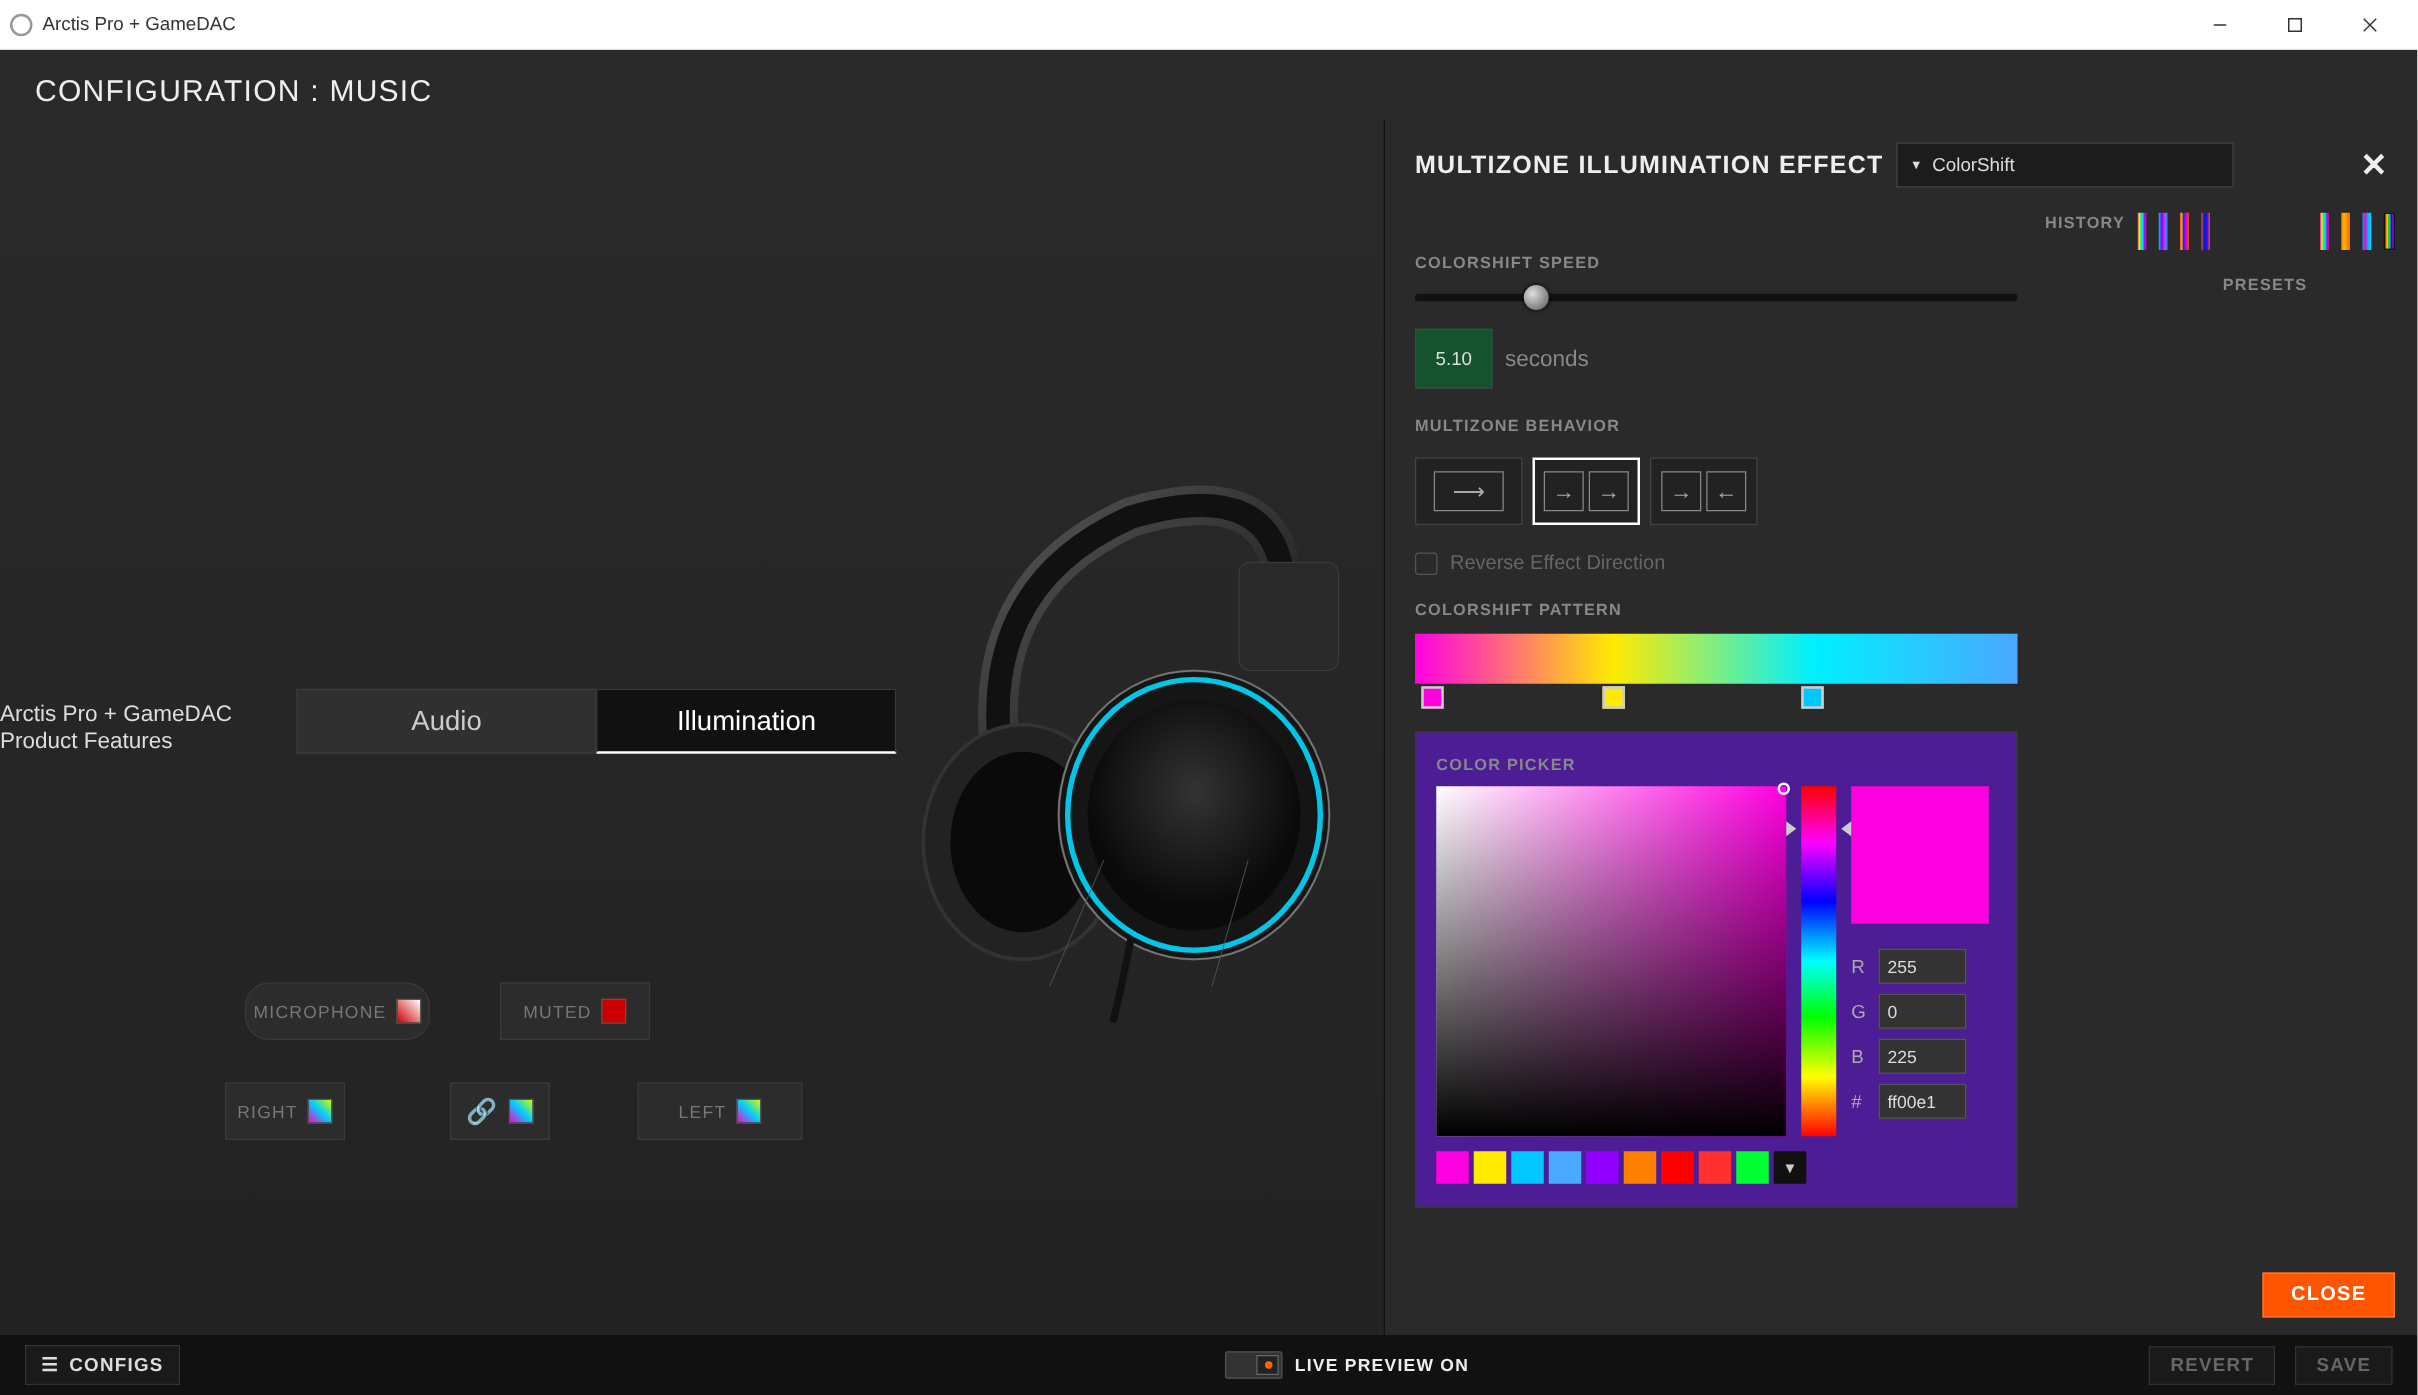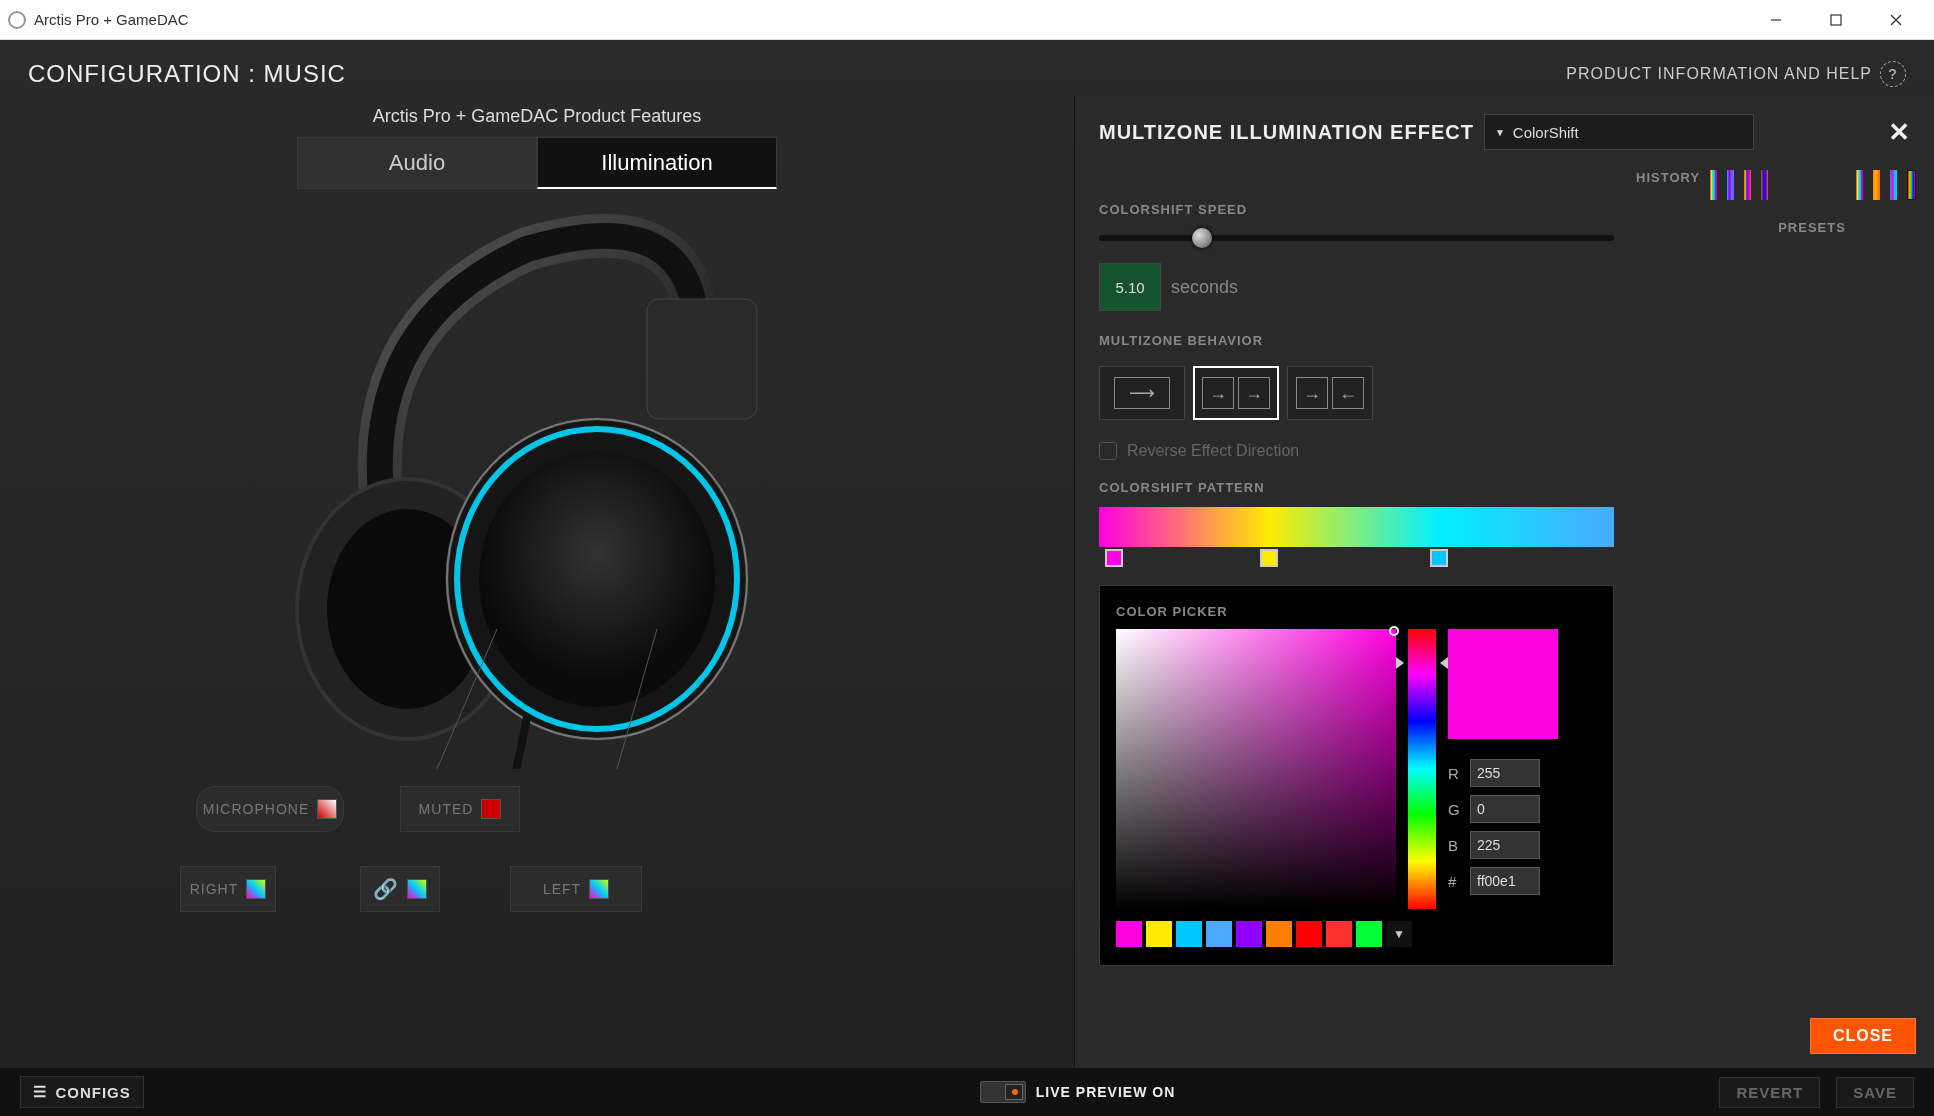--- a/index.html
+++ b/index.html
@@ -12,21 +12,21 @@
 .win-btn { width: 60px; height: 38px; display: flex; align-items: center; justify-content: center; font-size: 14px; color: #333; }
 .win-btn svg { width: 14px; height: 14px; }
 
 .app { height: 1076px; background: linear-gradient(to bottom, #2a2a2a, #222); display: flex; flex-direction: column; position: relative; }
 .header { display: flex; align-items: center; padding: 12px 28px 0 28px; height: 56px; }
 .config-title { color: #eee; font-size: 24px; letter-spacing: 1px; font-weight: 500; }
 .help-link { color: #ccc; font-size: 16px; letter-spacing: 1px; display: flex; align-items: center; gap: 8px; }
 .help-icon { width: 26px; height: 26px; border: 1px dashed #aaa; border-radius: 50%; display: inline-flex; align-items: center; justify-content: center; font-size: 14px; }
 
 .main { flex: 1; display: flex; }
-.left-col { flex: 1; display: flex; flex-direction: column; align-items: center; padding-top: 10px; position: relative; }
+.left-col { flex: 1; display: flex; flex-direction: row; align-items: center; padding-top: 10px; position: relative; }
 .product-features { color: #ddd; font-size: 18px; margin-bottom: 10px; font-weight: 500; }
 .tabs { display: flex; gap: 0; margin-bottom: 20px; }
 .tab { width: 240px; height: 52px; display: flex; align-items: center; justify-content: center; color: #ccc; font-size: 22px; background: #303030; border: 1px solid #3a3a3a; }
 .tab.active { background: #111; border-bottom: 2px solid #fff; color: #fff; }
 
 .headset-area { position: relative; width: 540px; height: 560px; }
 .headset-svg { width: 100%; height: 100%; }
 
 .zone-box { position: absolute; width: 160px; height: 46px; background: #2c2c2c; border: 1px solid #3a3a3a; display: flex; align-items: center; justify-content: center; gap: 8px; color: #777; font-size: 14px; letter-spacing: 1px; }
 .zone-swatch { width: 20px; height: 20px; border: 1px solid #555; }
@@ -57,21 +57,21 @@
 
 .checkbox-row { display: flex; align-items: center; gap: 10px; color: #666; font-size: 16px; margin: 4px 0 8px 0; }
 .checkbox { width: 18px; height: 18px; border: 1px solid #555; border-radius: 3px; }
 
 .pattern-bar { height: 40px; background: linear-gradient(to right, #ff00e1, #ffeb00 33%, #00f0ff 66%, #4aa8ff); position: relative; margin-bottom: 26px; }
 .pattern-stop { position: absolute; bottom: -20px; width: 18px; height: 18px; border: 2px solid #ccc; transform: translateX(-50%); }
 .stop1 { left: 3%; background: #ff00e1; }
 .stop2 { left: 33%; background: #ffeb00; }
 .stop3 { left: 66%; background: #00c8ff; }
 
-.picker-box { background: #000000; border: 1px solid #3a3a3a; padding: 18px 16px; }
+.picker-box { background: #4c1d95; border: 1px solid #3a3a3a; padding: 18px 16px; }
 .picker-body { display: flex; gap: 12px; }
 .sv-area { width: 280px; height: 280px; background: linear-gradient(to bottom, transparent, #000), linear-gradient(to right, #fff, #ff00e1); position: relative; }
 .sv-cursor { position: absolute; right: -3px; top: -3px; width: 10px; height: 10px; border: 2px solid #fff; border-radius: 50%; }
 .hue-bar { width: 28px; height: 280px; background: linear-gradient(to bottom, #ff0000, #ff00ff 16%, #0000ff 33%, #00ffff 50%, #00ff00 66%, #ffff00 83%, #ff0000); position: relative; }
 .hue-cursor { position: absolute; top: 10%; left: -6px; width: 40px; height: 10px; pointer-events: none; }
 .hue-cursor::before, .hue-cursor::after { content:''; position: absolute; width:0; height:0; border-top:6px solid transparent; border-bottom:6px solid transparent; }
 .hue-cursor::before { left:-6px; border-left:8px solid #ccc; }
 .hue-cursor::after { right:-6px; border-right:8px solid #ccc; }
 .preview { width: 110px; height: 110px; background: #ff00e1; }
 .rgb-col { display: flex; flex-direction: column; gap: 8px; margin-top: 6px; }
@@ -127,24 +127,20 @@
         <line x1="2" y1="2" x2="12" y2="12" stroke="#333" stroke-width="1.2"></line>
         <line x1="12" y1="2" x2="2" y2="12" stroke="#333" stroke-width="1.2"></line>
       </svg>
     </div>
 </div>
 
 <div class="app">
   <div class="header">
     <div class="config-title">CONFIGURATION : MUSIC</div>
     <span style="flex:1"></span>
-    <div class="help-link">
-      <span>PRODUCT INFORMATION AND HELP</span>
-      <span class="help-icon">?</span>
-    </div>
   </div>
 
   <div class="main">
     <div class="left-col">
       <div class="product-features">Arctis Pro + GameDAC Product Features</div>
       <div class="tabs">
         <div class="tab">Audio</div>
         <div class="tab active">Illumination</div>
       </div>
 

